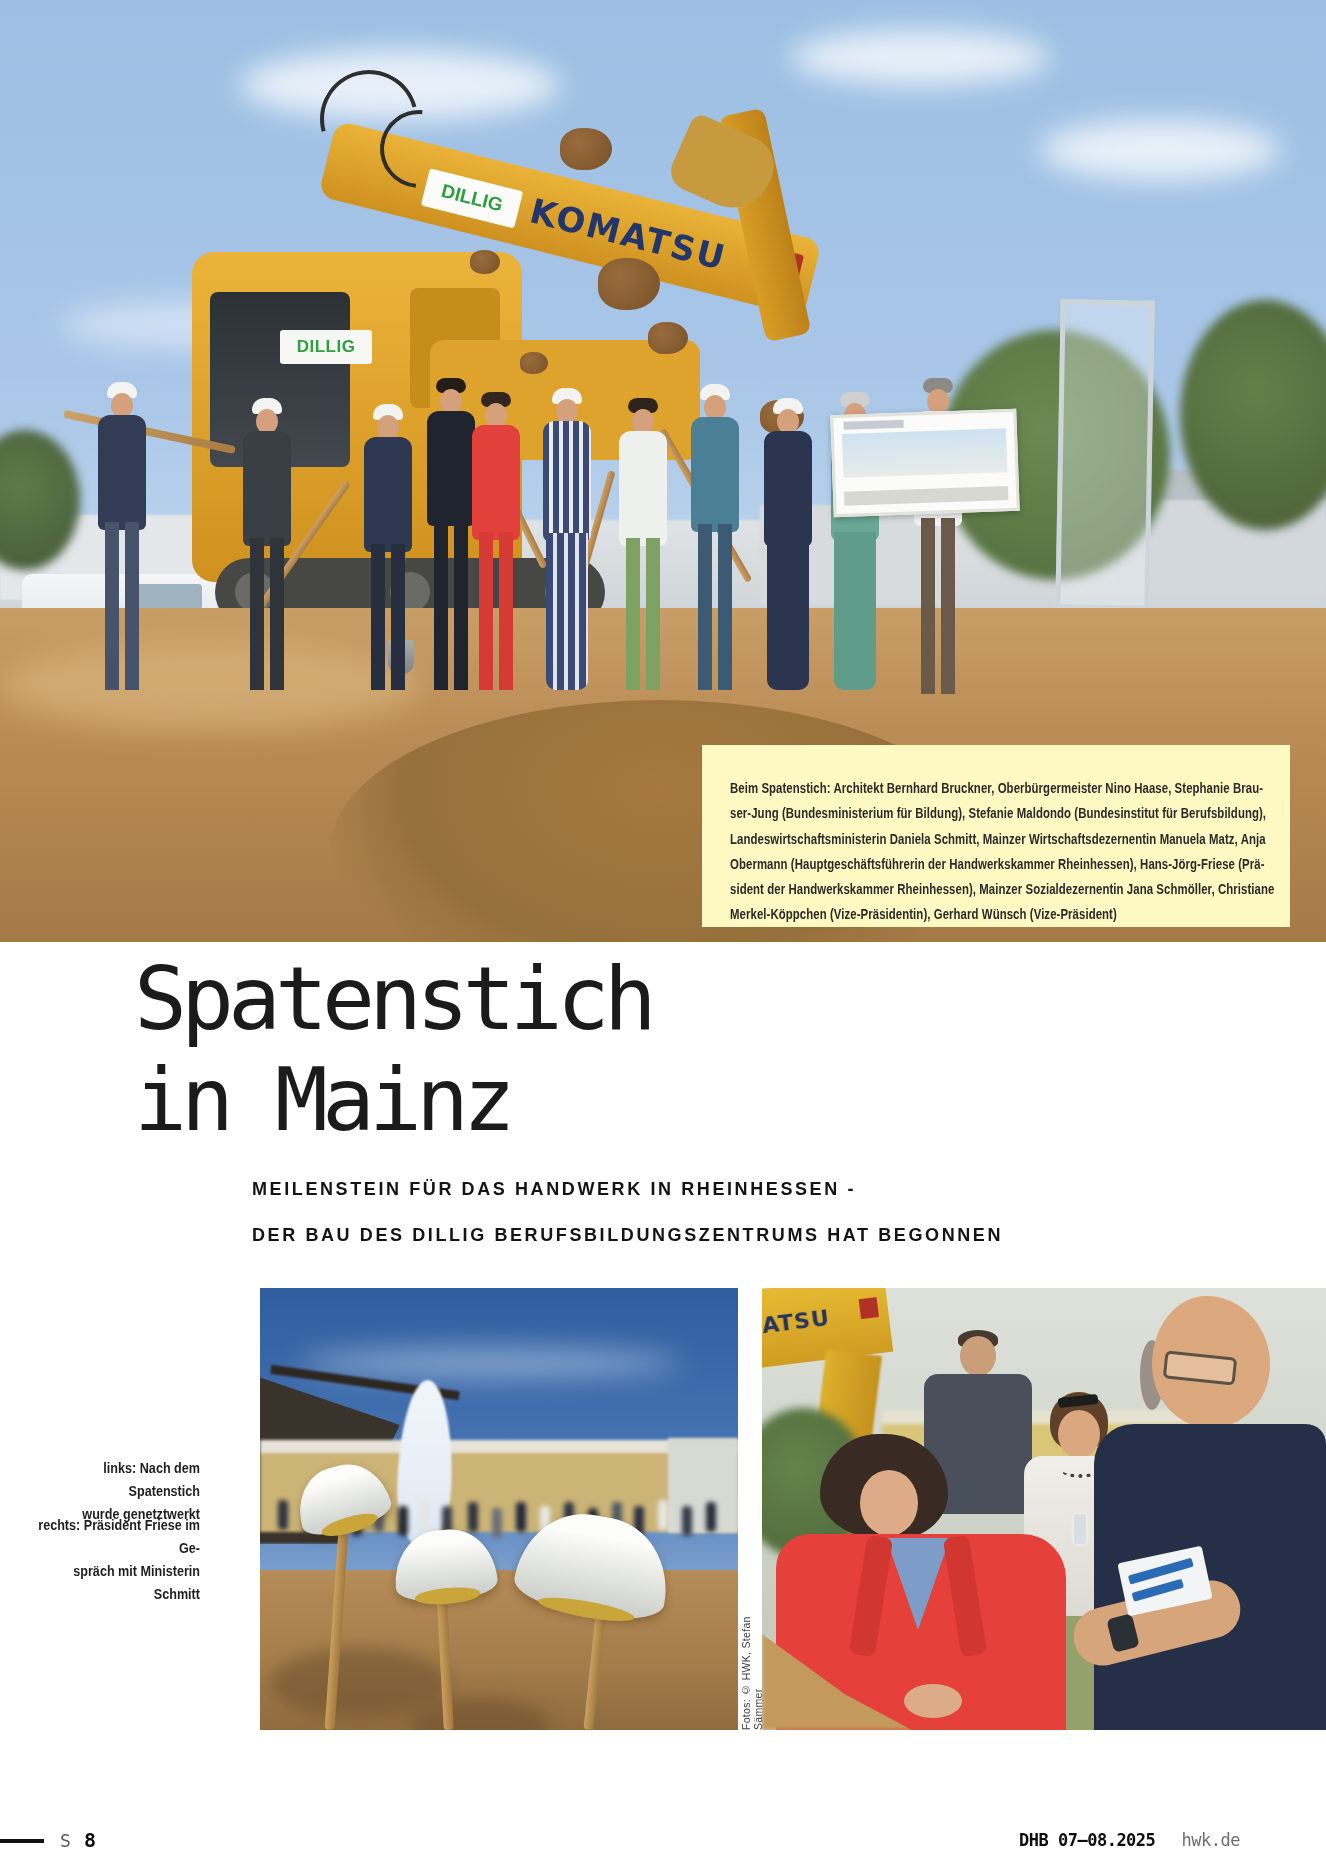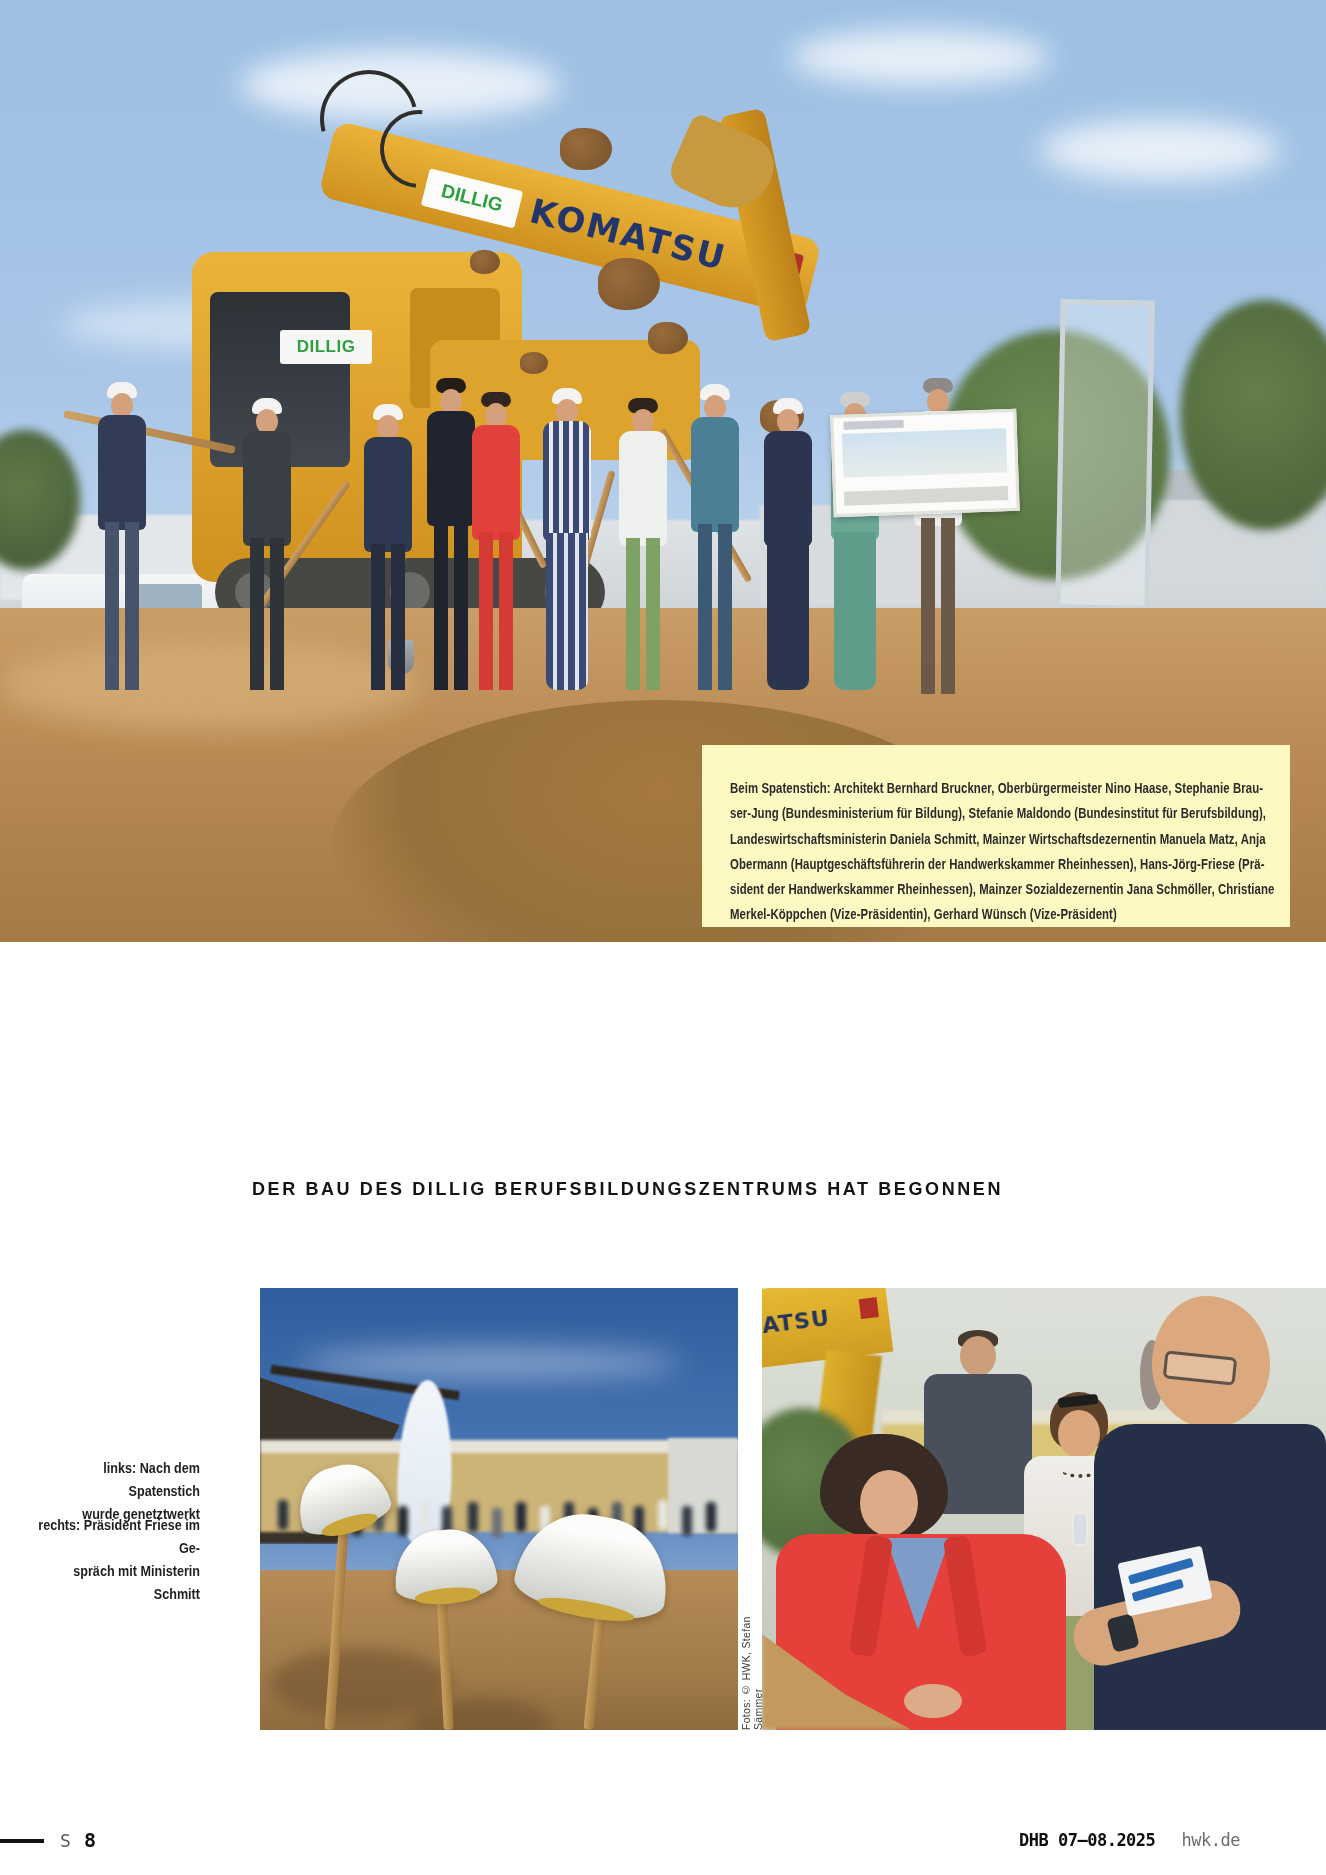--- a/index.html
+++ b/index.html
@@ -290,22 +290,27 @@
         <div>Beim Spatenstich: Architekt Bernhard Bruckner, Oberbürgermeister Nino Haase, Stephanie Brau-</div>
         <div>ser-Jung (Bundesministerium für Bildung), Stefanie Maldondo (Bundesinstitut für Berufsbildung),</div>
         <div>Landeswirtschaftsministerin Daniela Schmitt, Mainzer Wirtschaftsdezernentin Manuela Matz, Anja</div>
         <div>Obermann (Hauptgeschäftsführerin der Handwerkskammer Rheinhessen), Hans-Jörg-Friese (Prä-</div>
         <div>sident der Handwerkskammer Rheinhessen), Mainzer Sozialdezernentin Jana Schmöller, Christiane</div>
         <div>Merkel-Köppchen (Vize-Präsidentin), Gerhard Wünsch (Vize-Präsident)</div>
       </div>
     </div>
   </section>
 
+  <h1 class="title">
+    <div>Spatenstich</div>
+    <div>in Mainz</div>
+  </h1>
 
   <div class="subtitle">
+    <div>MEILENSTEIN FÜR DAS HANDWERK IN RHEINHESSEN -</div>
     <div>DER BAU DES DILLIG BERUFSBILDUNGSZENTRUMS HAT BEGONNEN</div>
   </div>
 
   <div class="sidecaps abs sc1">
     <div>links: Nach dem Spatenstich</div>
     <div>wurde genetztwerkt</div>
   </div>
   <div class="sidecaps abs sc2">
     <div>rechts: Präsident Friese im Ge-</div>
     <div>spräch mit Ministerin Schmitt</div>

